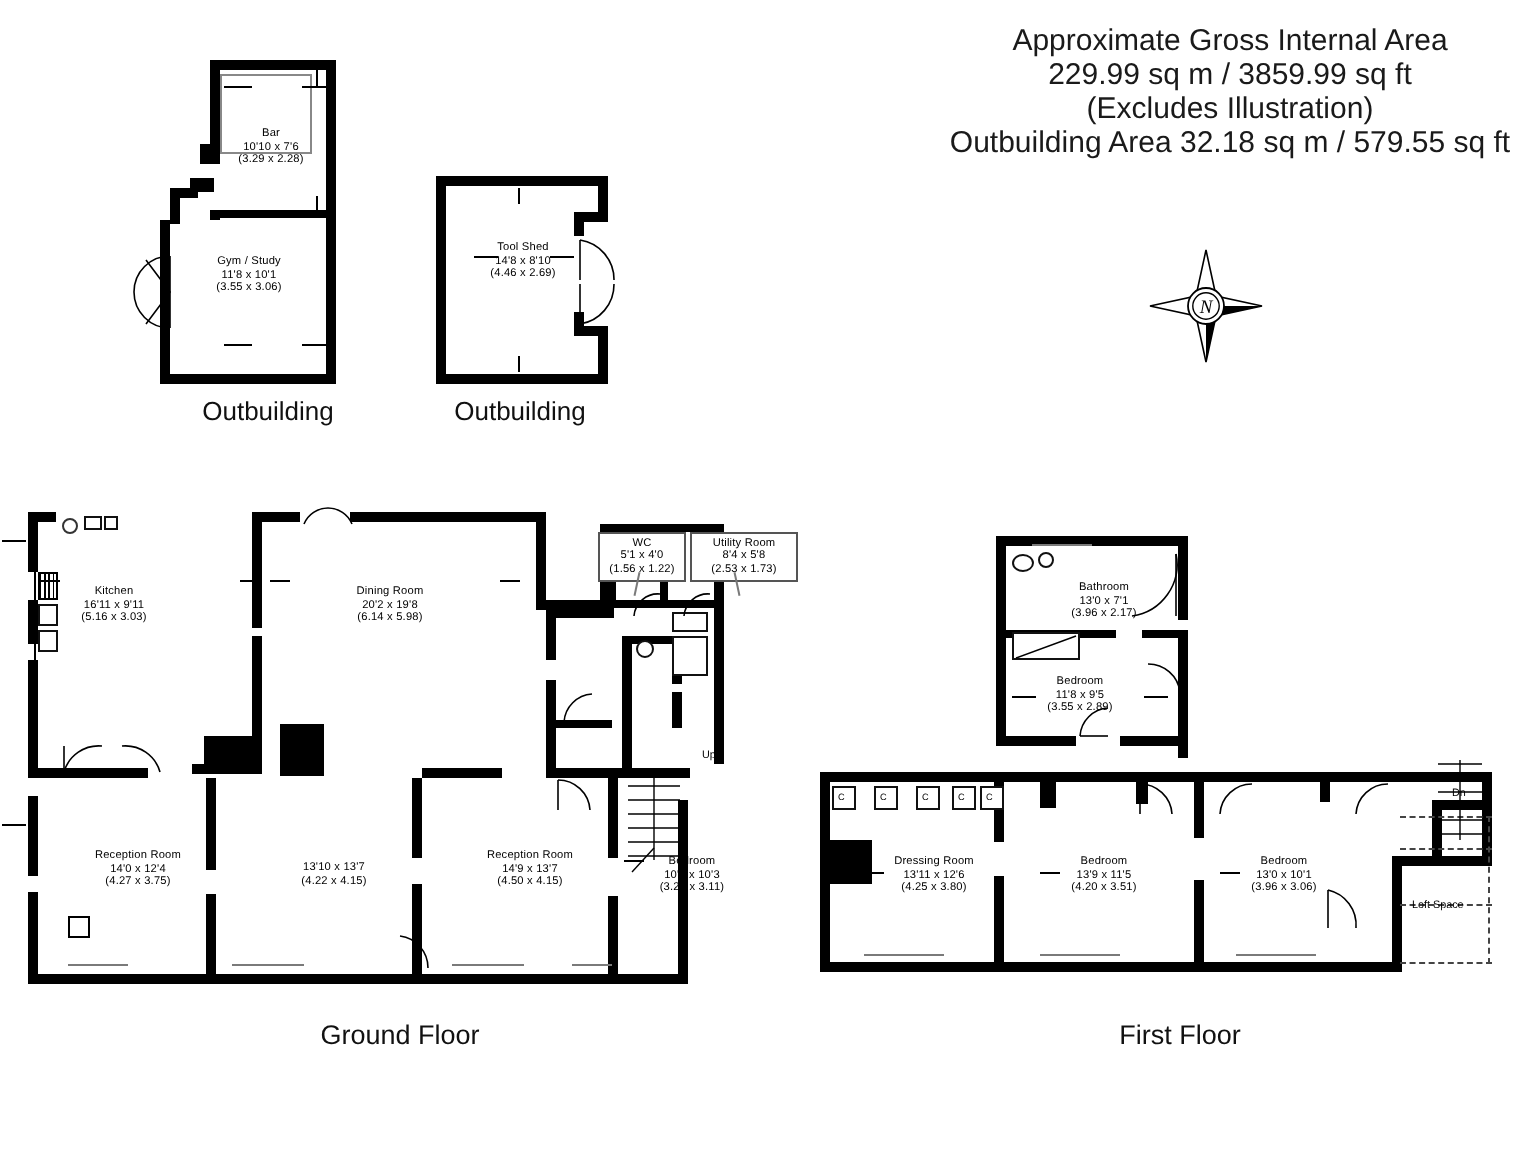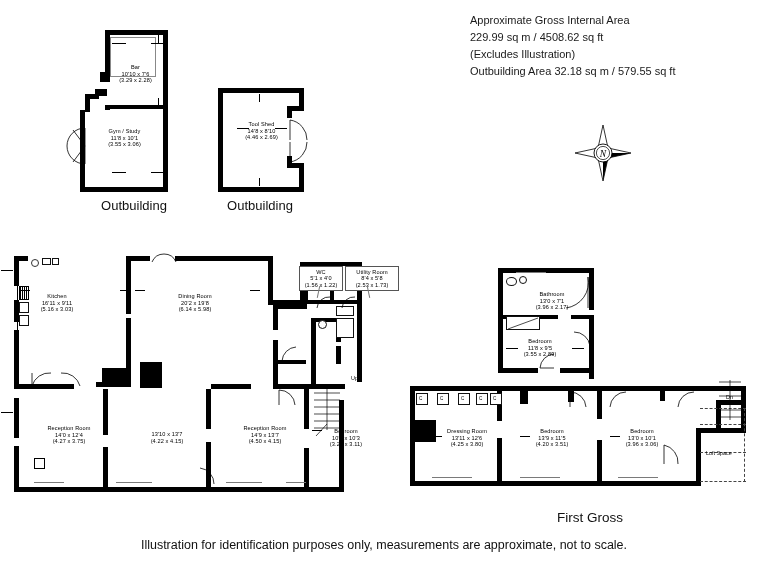--- a/index.html
+++ b/index.html
@@ -21,21 +21,22 @@
     left: 0; top: 0;
     width: 768px;
     height: 576px;
   }
   
   .area-block {
     position: absolute;
     left: 470px;
     top: 12px;
     width: 290px;
-    font-size: 11px;
+    text-align: center;
+    font-size: 15px;
     line-height: 17px;
     color: #1a1a1a;
   }
   .floor-label {
     position: absolute;
     font-size: 13.5px;
     color: #111;
     text-align: center;
   }
   .outb-label {
@@ -138,21 +139,21 @@
   
   .compass { position: absolute; left: 574px; top: 124px; width: 58px; height: 58px; }
 </style>
 </head>
 <body>
 
 <div class="stage">
 
   <div class="area-block">
     <div>Approximate Gross Internal Area</div>
-    <div>229.99 sq m / 4508.62 sq ft</div>
+    <div>229.99 sq m / 3859.99 sq ft</div>
     <div>(Excludes Illustration)</div>
     <div>Outbuilding Area 32.18 sq m / 579.55 sq ft</div>
   </div>
 
   <div class="compass">
     <svg width="58" height="58" viewBox="0 0 58 58">
       <path d="M29 1 L34 24 L57 29 L34 34 L29 57 L24 34 L1 29 L24 24 Z" fill="#ffffff" stroke="#000" stroke-width="0.8"></path>
       <path d="M29 29 L34 34 L29 57 Z" fill="#000000"></path>
       <path d="M29 29 L34 34 L57 29 Z" fill="#000000"></path>
       <circle cx="29" cy="29" r="9" fill="#ffffff" stroke="#000" stroke-width="0.9"></circle>
@@ -403,20 +404,21 @@
       <span class="d2">(4.50 x 4.15)</span>
     </div>
 
     <div class="room" style="left:311px; top:428px; width:70px;">
       <span class="nm">Bedroom</span>
       <span class="d1">10'6 x 10'3</span>
       <span class="d2">(3.20 x 3.11)</span>
     </div>
   </div>
 
+  <div class="floor-label" style="left:110px; top:510px; width:180px;">Ground Floor</div>
 
   <div>
 
     <div class="wall" style="left:498px; top:268px; width:96px; height:5px;"></div>
     <div class="wall" style="left:498px; top:268px; width:5px; height:104px;"></div>
     <div class="wall" style="left:589px; top:268px; width:5px; height:42px;"></div>
     <div class="wall" style="left:498px; top:315px; width:60px; height:4px;"></div>
     <div class="wall" style="left:571px; top:315px; width:23px; height:4px;"></div>
     <div class="wall" style="left:589px; top:319px; width:5px; height:60px;"></div>
     <div class="wall" style="left:498px; top:368px; width:40px; height:5px;"></div>
@@ -539,17 +541,16 @@
 
     <div class="room" style="left:602px; top:428px; width:80px;">
       <span class="nm">Bedroom</span>
       <span class="d1">13'0 x 10'1</span>
       <span class="d2">(3.96 x 3.06)</span>
     </div>
 
     <div class="loft" style="left:706px; top:450px;">Loft Space</div>
   </div>
 
-  <div class="floor-label" style="left:500px; top:510px; width:180px;">First Gross</div>
-
-  <div class="footer-note">Illustration for identification purposes only, measurements are approximate, not to scale.</div>
+  <div class="floor-label" style="left:500px; top:510px; width:180px;">First Floor</div>
+
 
 </div>
 
 </body></html>

